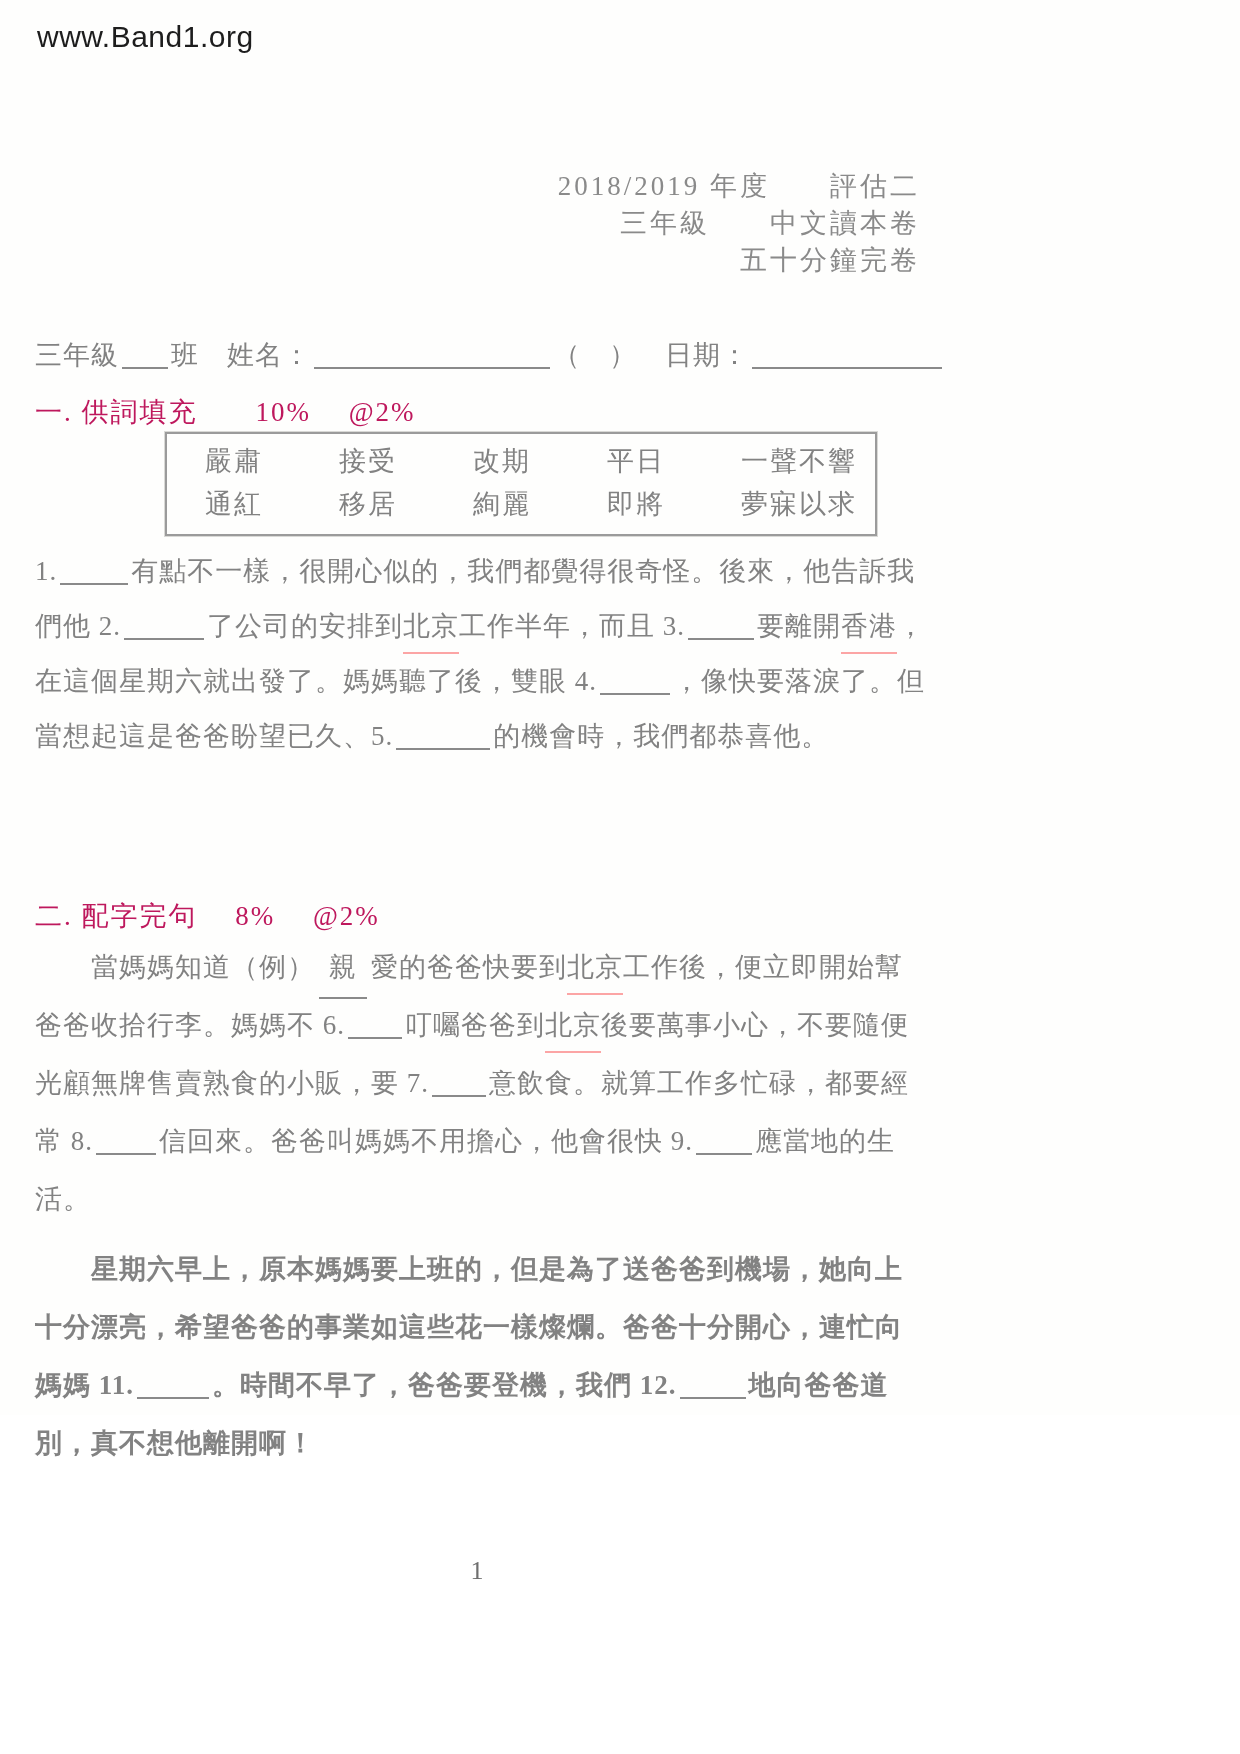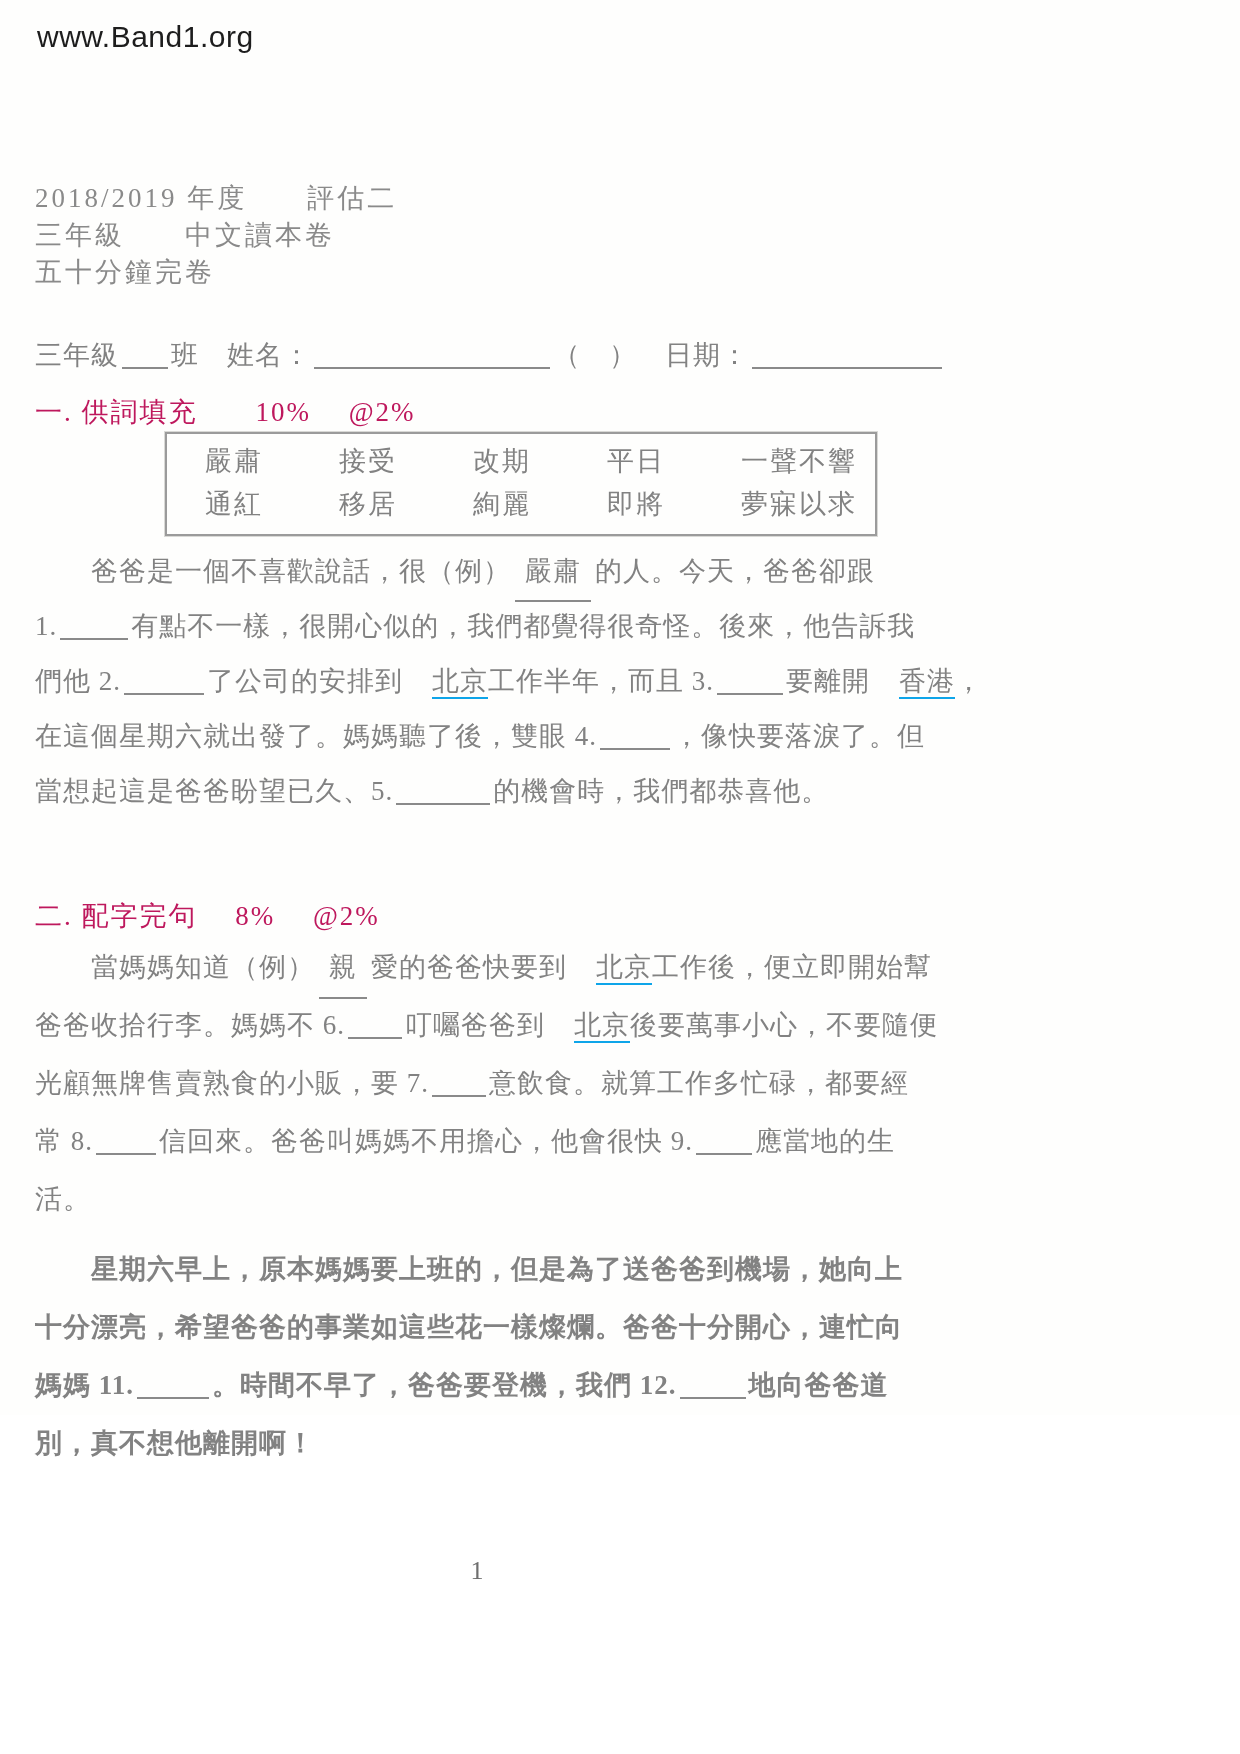--- a/index.html
+++ b/index.html
@@ -3,21 +3,21 @@
 <meta charset="utf-8">
 <style>
   html,body{margin:0;padding:0;background:#ffffff;}
   body{width:1240px;height:1754px;overflow:hidden;position:relative;
        font-family:"Liberation Serif","DejaVu Serif",serif;}
   .page{position:absolute;left:0;top:0;width:1240px;height:1415px;background:#fefefd;color:#828282;}
 
   .watermark{position:absolute;left:37px;top:20px;font-size:30px;letter-spacing:.5px;color:#1d1d1d;
              font-family:"Liberation Sans","DejaVu Sans",sans-serif;}
 
-  .title-block{position:absolute;left:35px;top:180px;width:885px;text-align:left;
+  .title-block{position:absolute;left:35px;top:168px;width:885px;text-align:right;
                font-size:27px;line-height:37px;letter-spacing:3px;color:#8a8a8a;}
 
   .info-line{position:absolute;left:35px;top:335px;width:1180px;height:40px;line-height:40px;
              font-size:27px;letter-spacing:1px;white-space:nowrap;}
 
   .sec{position:absolute;left:35px;width:900px;}
   #section-0{top:392px;height:450px;}
   #section-1{top:896px;height:340px;}
   #section-2{top:1194px;height:360px;}
   .heading{font-size:27px;line-height:40px;letter-spacing:2px;white-space:nowrap;color:#be185d;}
@@ -32,21 +32,21 @@
   #section-0 .line{height:55px;line-height:55px;}
   #section-1 .para{top:42px;}
   #section-2 .para{top:46px;font-weight:bold;}
   #section-1 .line,#section-2 .line{height:58px;line-height:58px;}
   .line{font-size:27px;letter-spacing:1px;white-space:nowrap;}
   .line.indent{padding-left:56px;}
 
   .blank{display:inline-block;height:1em;border-bottom:2px solid #8a8a8a;
          transform:translateY(5px);margin:0 3px;}
   .ex-answer{display:inline-block;border-bottom:2px solid #8a8a8a;padding:0 10px 1px 10px;margin:0 4px;}
-  .proper-noun{border-bottom:2px solid #0ea5e9;padding-bottom:1px;margin-left:29px;}
+  .proper-noun{border-bottom:2px solid #fca5a5;padding-bottom:11px;}
 
   .page-number{position:absolute;left:35px;top:1556px;width:885px;text-align:center;
                font-size:26px;color:#6f6f6f;letter-spacing:1px;}
 </style>
 </head>
 <body>
 
 <div class="page">
 
   <div class="watermark">www.Band1.org</div>
@@ -71,21 +71,20 @@
         </div>
         <div class="wb-row">
           <span class="wb-word">通紅</span>
           <span class="wb-word">移居</span>
           <span class="wb-word">絢麗</span>
           <span class="wb-word">即將</span>
           <span class="wb-word">夢寐以求</span>
         </div>
       </div>
     <div class="para" id="para-0">
-        <div class="line indent"><span class="txt">爸爸是一個不喜歡說話，很（例）</span><span class="ex-answer">嚴肅</span><span class="txt">的人。今天，爸爸卻跟</span></div>
         <div class="line"><span class="txt">1.</span><span class="blank" style="width: 68px;"></span><span class="txt">有點不一樣，很開心似的，我們都覺得很奇怪。後來，他告訴我</span></div>
         <div class="line"><span class="txt">們他 2.</span><span class="blank" style="width: 80px;"></span><span class="txt">了公司的安排到</span><span class="proper-noun">北京</span><span class="txt">工作半年，而且 3.</span><span class="blank" style="width: 66px;"></span><span class="txt">要離開</span><span class="proper-noun">香港</span><span class="txt">，</span></div>
         <div class="line"><span class="txt">在這個星期六就出發了。媽媽聽了後，雙眼 4.</span><span class="blank" style="width: 70px;"></span><span class="txt">，像快要落淚了。但</span></div>
         <div class="line"><span class="txt">當想起這是爸爸盼望已久、5.</span><span class="blank" style="width: 94px;"></span><span class="txt">的機會時，我們都恭喜他。</span></div>
       </div>
   </section>
 
   <section class="sec" id="section-1">
     <div class="heading">二. 配字完句　 8%　 @2%</div>
     <div class="para" id="para-1">

